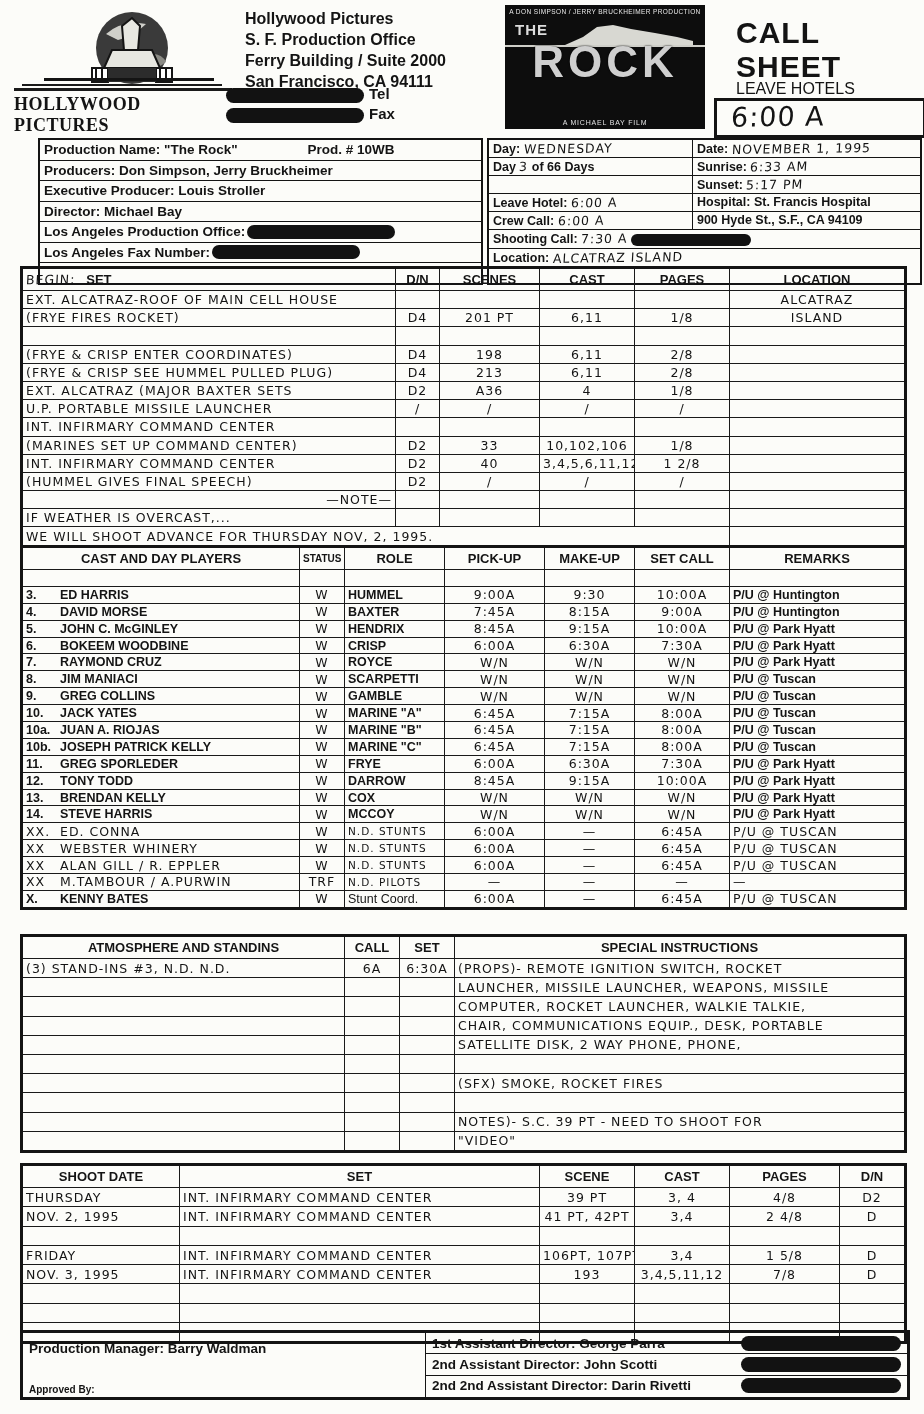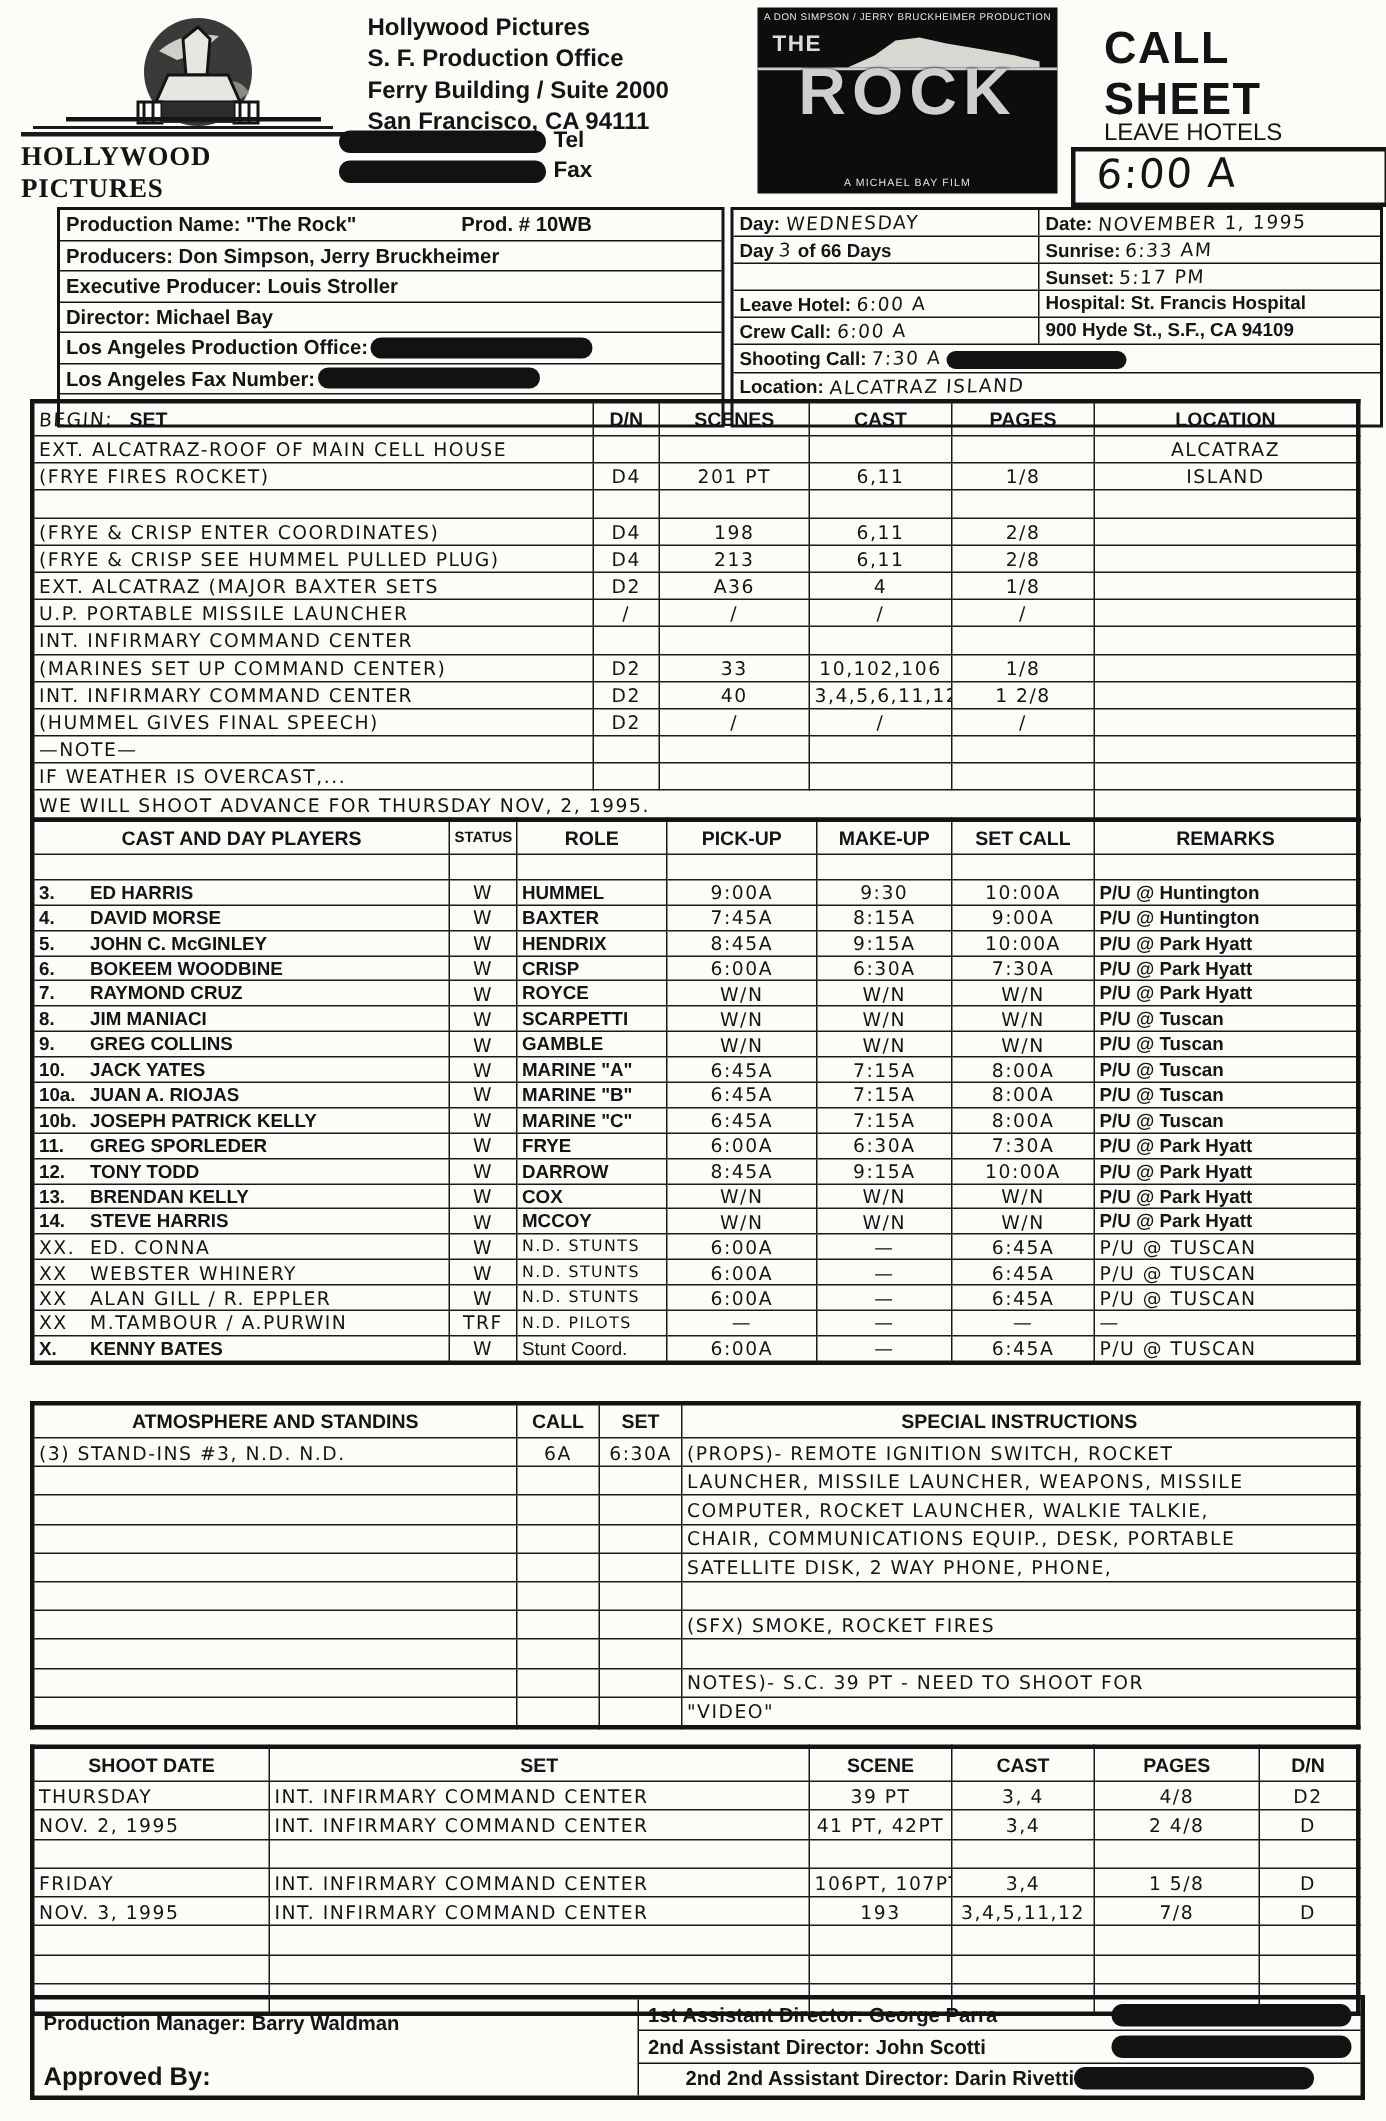--- a/index.html
+++ b/index.html
@@ -62,25 +62,25 @@
   .atm td{height:18.2px;font-size:12.5px;}
   .adv-title{position:absolute;left:20px;top:1141px;width:884px;border:3px solid #141414;border-bottom:none;
              text-align:center;font-weight:bold;font-size:15px;height:19px;line-height:19px;}
   .adv-tbl{top:1163px;}
   .adv-tbl td{height:18.3px;font-size:12.5px;}
 
   
   .footer{position:absolute;left:20px;top:1330px;width:884px;height:64px;border:3px solid #141414;display:flex;}
   .f-left{width:362px;border-right:1.6px solid #141414;position:relative;padding-left:40px;}
   .f-pm{position:absolute;left:6px;top:8px;font-size:13.5px;font-weight:bold;}
-  .f-ap{position:absolute;left:6px;bottom:2px;font-size:17px;font-weight:bold;}
+  .f-ap{position:absolute;left:6px;bottom:2px;font-size:10px;font-weight:bold;}
   .f-right{flex:1;}
   .f-row{display:flex;justify-content:space-between;align-items:center;border-bottom:1.6px solid #141414;
          height:20.3px;font-size:13.5px;font-weight:bold;padding:0 6px;}
-  .f-row:last-child{border-bottom:none;justify-content:center;}
+  .f-row:last-child{border-bottom:none;}
   .f-row .blob{width:160px;height:15px;}
 </style>
 </head>
 <body>
 
 <div class="sheet">
 
   <div class="header">
     <div class="logo">
       <svg width="218" height="86" viewBox="0 0 218 86">
@@ -282,21 +282,21 @@
         </tr>
     <tr>
           <td class="hw">(HUMMEL GIVES FINAL SPEECH)</td>
           <td class="hw c">D2</td>
           <td class="hw c">/</td>
           <td class="hw c">/</td>
           <td class="hw c">/</td>
           <td class="hw c"></td>
         </tr>
     <tr>
-          <td class="hw" style="text-align:left">—NOTE—</td>
+          <td class="hw" style="text-align:right">—NOTE—</td>
           <td></td>
           <td></td>
           <td></td>
           <td></td>
           <td></td>
         </tr>
     <tr>
           <td class="hw">IF WEATHER IS OVERCAST,...</td>
           <td></td>
           <td></td>

